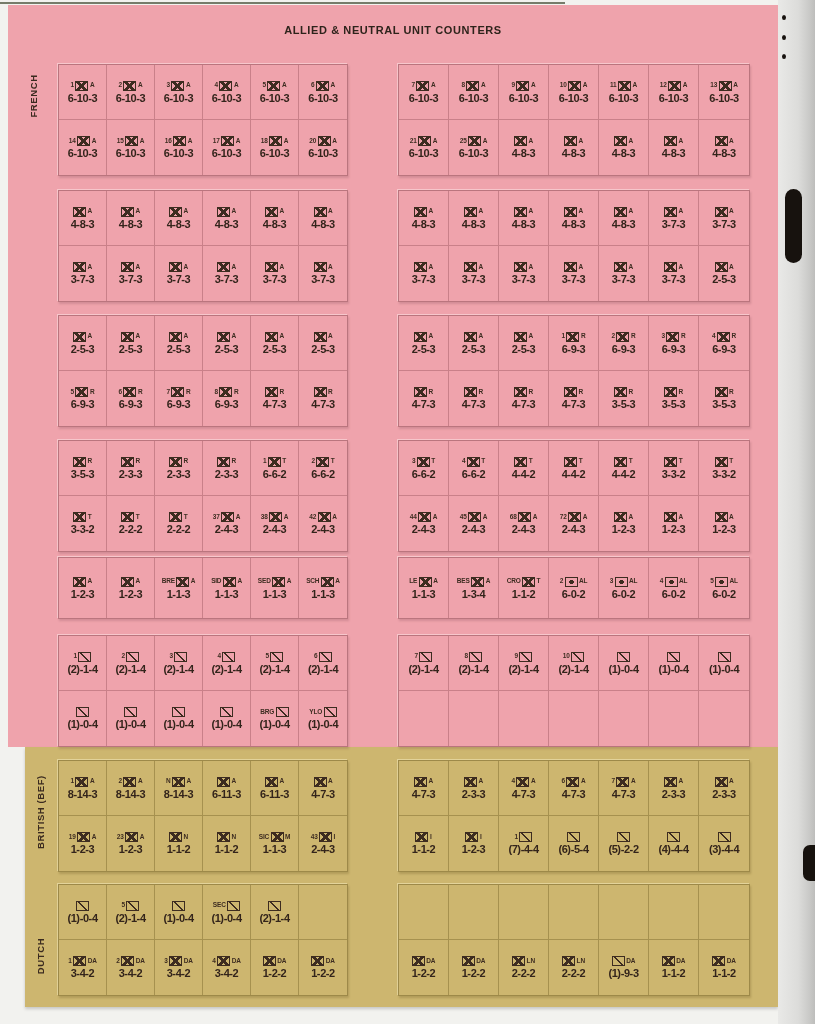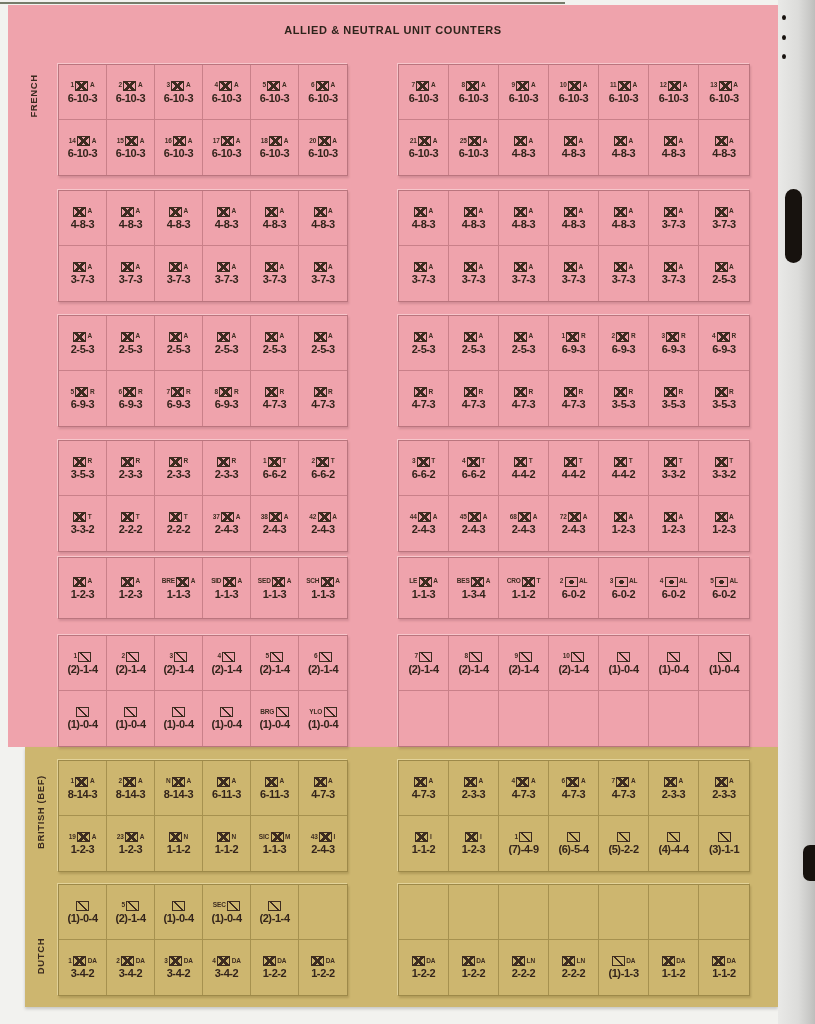--- a/index.html
+++ b/index.html
@@ -1308,21 +1308,21 @@
               <span class="sym sym-inf"></span>
               <span class="suffix">I</span>
             </div>
             <div class="cstr">1-2-3</div>
           </div>
           <div class="cell">
             <div class="ctop">
               <span class="prefix">1</span>
               <span class="sym sym-fort"></span>
             </div>
-            <div class="cstr">(7)-4-9</div>
+            <div class="cstr">(7)-4-4</div>
           </div>
           <div class="cell">
             <div class="ctop">
               <span class="sym sym-fort"></span>
             </div>
             <div class="cstr">(6)-5-4</div>
           </div>
           <div class="cell">
             <div class="ctop">
               <span class="sym sym-fort"></span>
@@ -1332,21 +1332,21 @@
           <div class="cell">
             <div class="ctop">
               <span class="sym sym-fort"></span>
             </div>
             <div class="cstr">(4)-4-4</div>
           </div>
           <div class="cell">
             <div class="ctop">
               <span class="sym sym-fort"></span>
             </div>
-            <div class="cstr">(3)-1-1</div>
+            <div class="cstr">(3)-4-4</div>
           </div>
         </div>
       </div>
     </div>
   <div class="band tan" style="top:884px;">
       <div class="block block-left">
         <div class="crow">
           <div class="cell">
             <div class="ctop">
               <span class="sym sym-fort"></span>
@@ -1467,21 +1467,21 @@
               <span class="sym sym-inf"></span>
               <span class="suffix">LN</span>
             </div>
             <div class="cstr">2-2-2</div>
           </div>
           <div class="cell">
             <div class="ctop">
               <span class="sym sym-fort"></span>
               <span class="suffix">DA</span>
             </div>
-            <div class="cstr">(1)-1-3</div>
+            <div class="cstr">(1)-9-3</div>
           </div>
           <div class="cell">
             <div class="ctop">
               <span class="sym sym-inf"></span>
               <span class="suffix">DA</span>
             </div>
             <div class="cstr">1-1-2</div>
           </div>
           <div class="cell">
             <div class="ctop">

